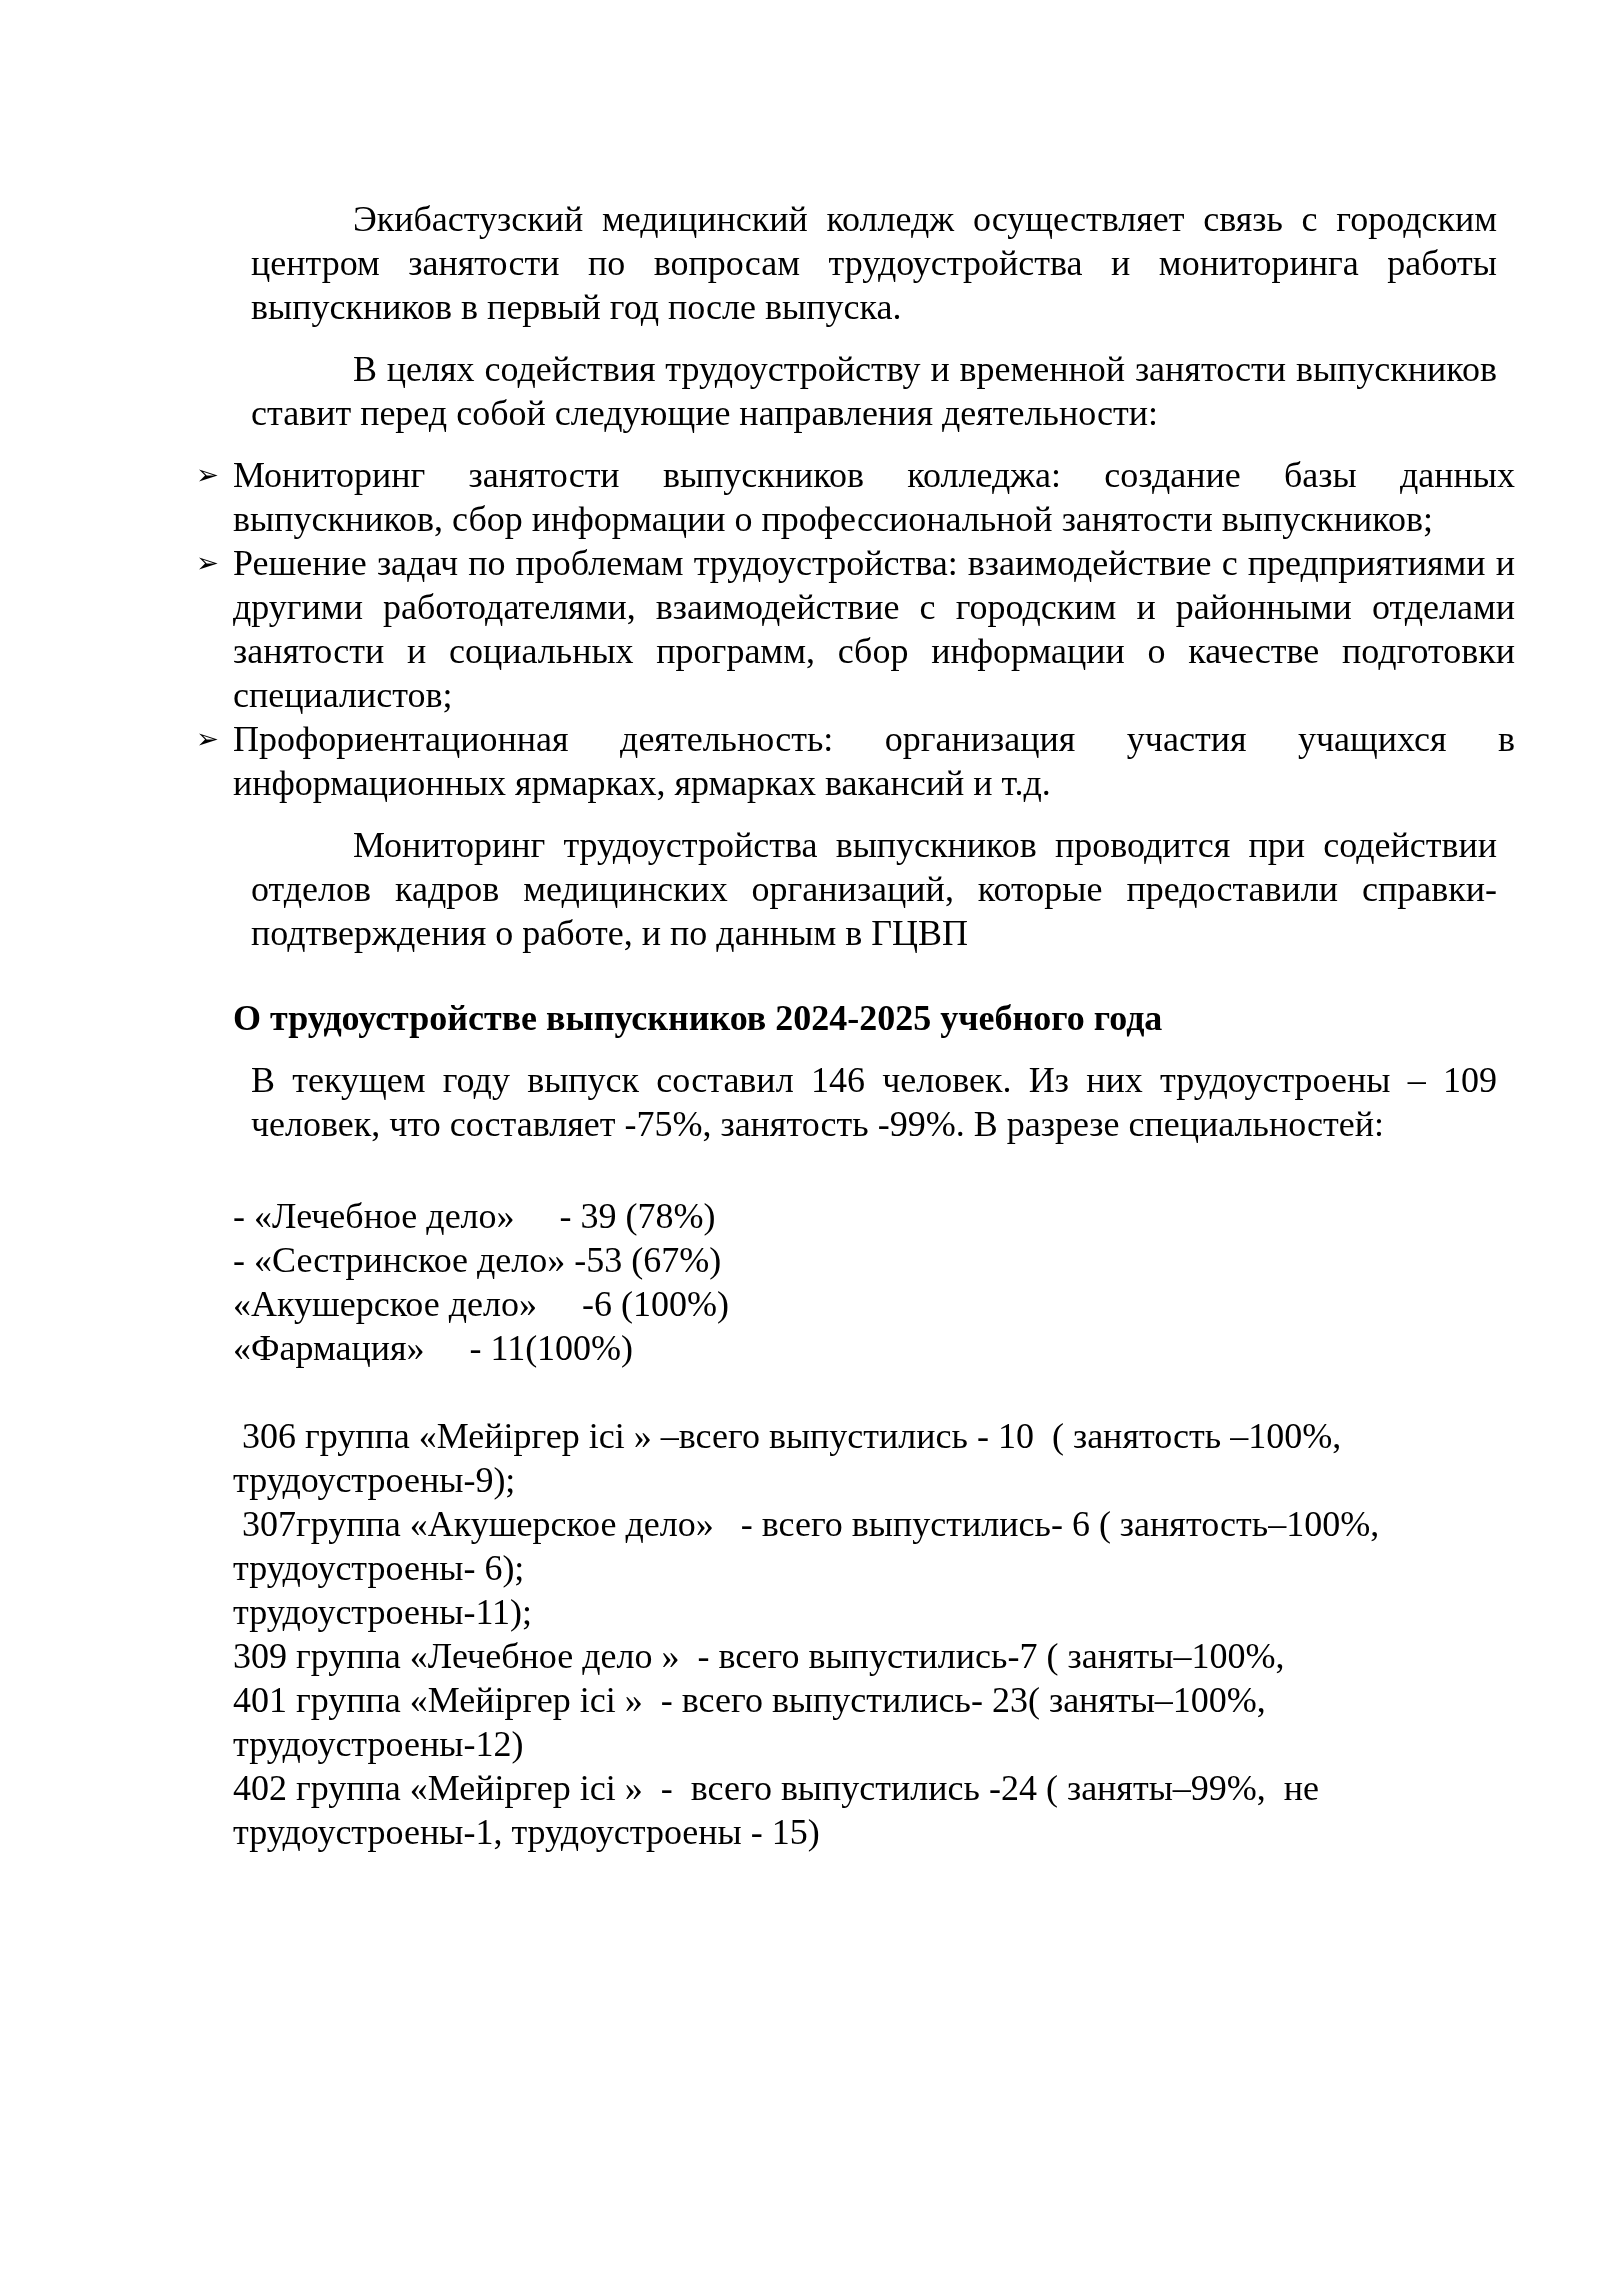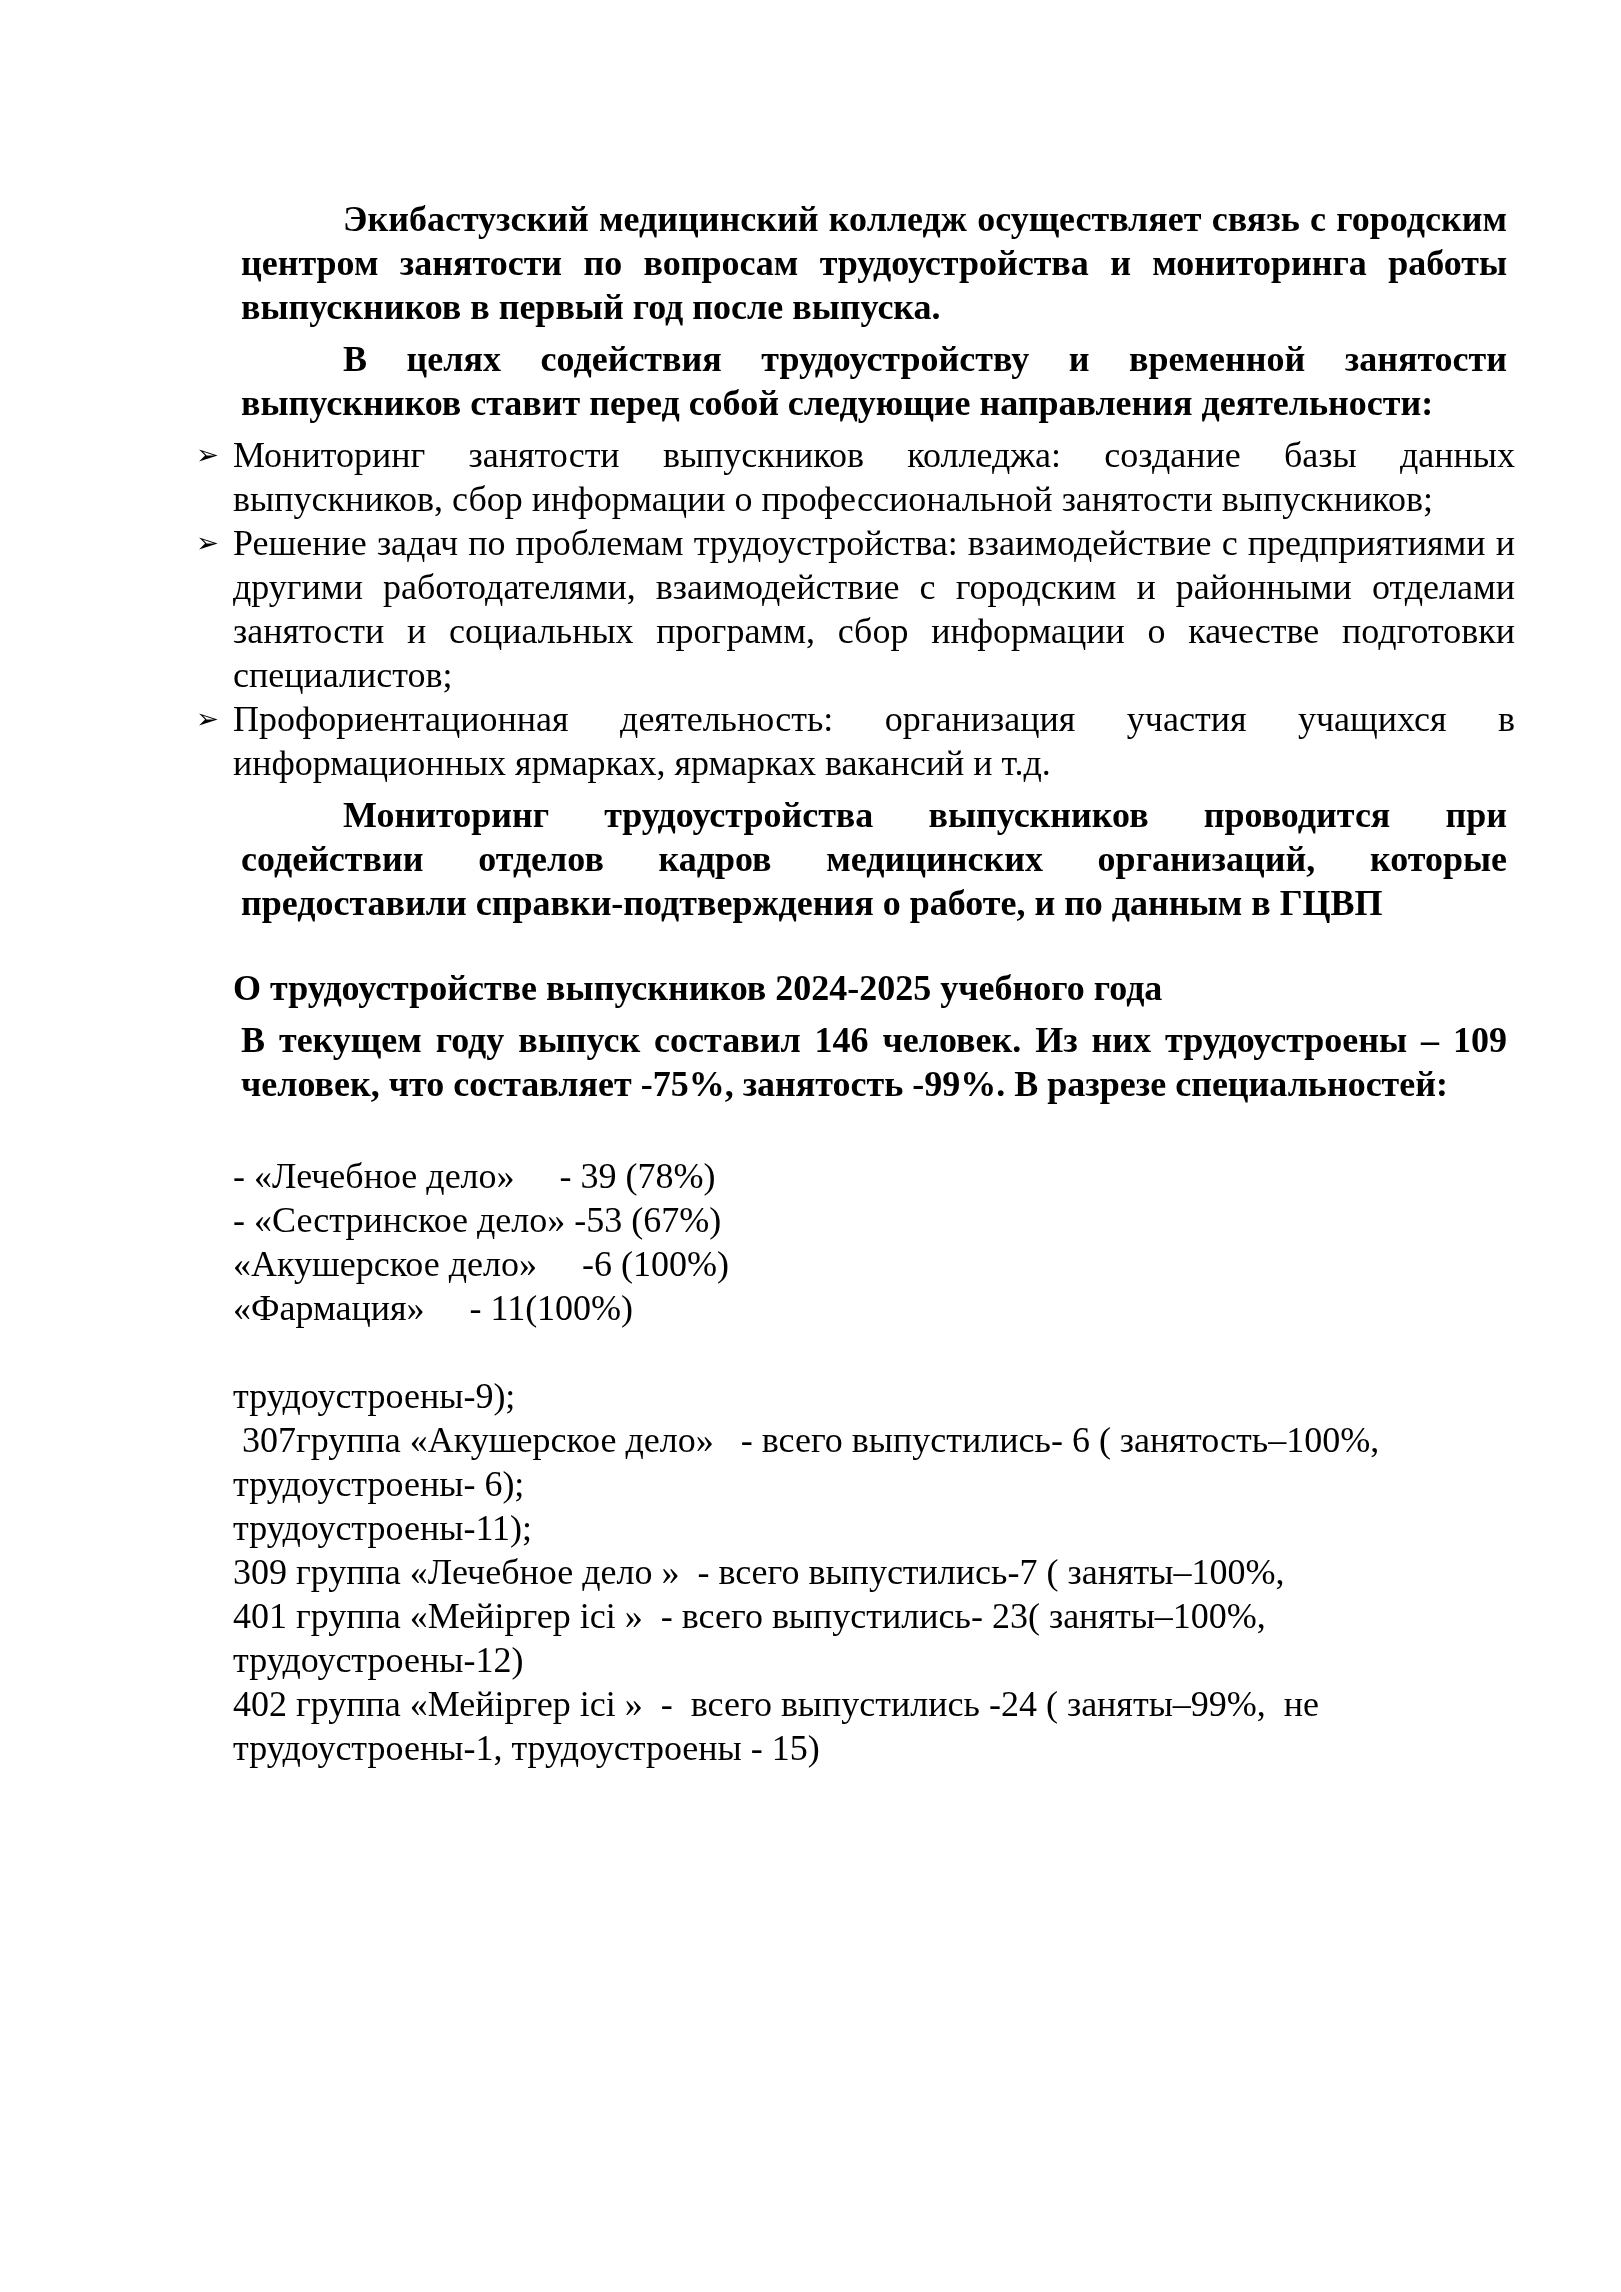--- a/index.html
+++ b/index.html
@@ -3,21 +3,21 @@
 <meta charset="utf-8">
 <style>
   html, body { margin: 0; padding: 0; background: #ffffff; }
   body { width: 1621px; height: 2293px; position: relative; overflow: hidden; }
   .page {
     position: absolute; left: 233px; top: 157px; width: 1282px;
     font-family: "Liberation Serif", serif; color: #000; font-size: 36px; line-height: 44px;
   }
   .title { text-align: center; font-weight: bold; margin: 0; }
   .title div { line-height: 43px; }
-  .p { text-align: justify; margin: 8px; font-weight: bold; }
+  .p { text-align: justify; margin: 18px; }
   .indent { text-indent: 102px; }
   .spacer-lg { height: 44px; }
   .bullets { list-style: none; margin: 0; padding: 0; }
   .bullets li { position: relative; text-align: justify; }
   .bullet-icon { position: absolute; left: -37px; top: 0; font-family: "DejaVu Sans", sans-serif; font-size: 27.4px; }
   .section-title { font-weight: bold; margin-top: 41px; }
   .spec-list div, .group-list div { line-height: 44px; }
   .group-list { margin-top: 44px; }
 </style>
 </head>
@@ -51,20 +51,21 @@
   <p class="p">В текущем году выпуск составил 146 человек. Из них трудоустроены – 109 человек, что составляет -75%,  занятость -99%. В разрезе специальностей:</p>
 
   <div class="spec-list" style="margin-top:48px">
     <div style="white-space:pre">- «Лечебное дело»     - 39 (78%)</div>
     <div style="white-space:pre">- «Сестринское дело» -53 (67%)</div>
     <div style="white-space:pre">«Акушерское дело»     -6 (100%)</div>
     <div style="white-space:pre">«Фармация»     - 11(100%)</div>
   </div>
 
   <div class="group-list">
+    <div style="white-space:pre"> 306 группа «Мейіргер ісі » –всего выпустились - 10  ( занятость –100%,</div>
     <div style="white-space:pre">трудоустроены-9);</div>
     <div style="white-space:pre"> 307группа «Акушерское дело»   - всего выпустились- 6 ( занятость–100%,</div>
     <div style="white-space:pre">трудоустроены- 6);</div>
     <div style="white-space:pre">трудоустроены-11);</div>
     <div style="white-space:pre">309 группа «Лечебное дело »  - всего выпустились-7 ( заняты–100%,</div>
     <div style="white-space:pre">401 группа «Мейіргер ісі »  - всего выпустились- 23( заняты–100%,</div>
     <div style="white-space:pre">трудоустроены-12)</div>
     <div style="white-space:pre">402 группа «Мейіргер ісі »  -  всего выпустились -24 ( заняты–99%,  не</div>
     <div style="white-space:pre">трудоустроены-1, трудоустроены - 15)</div>
   </div>

